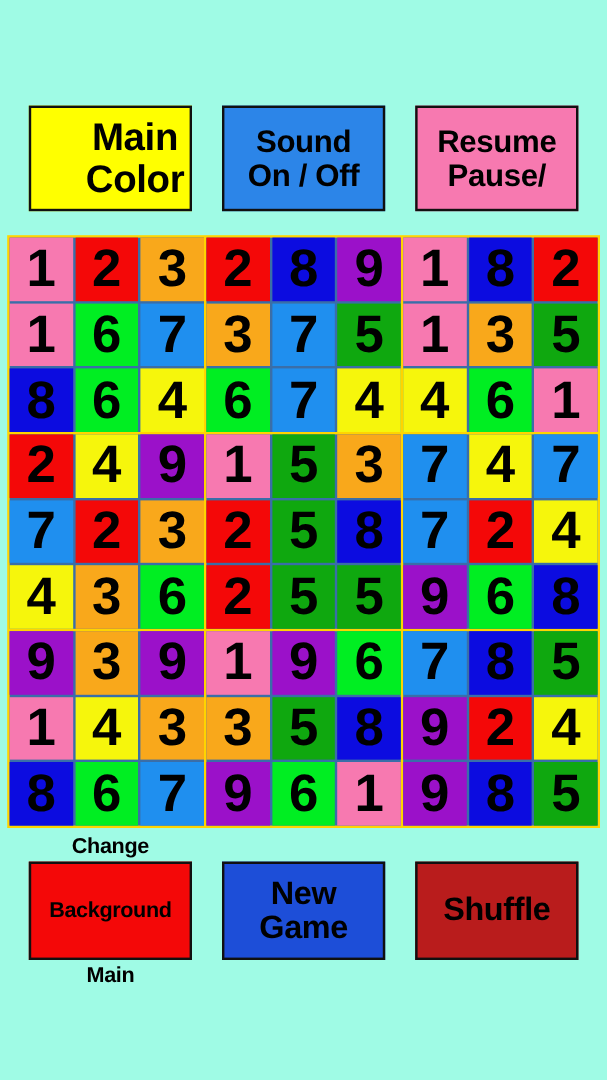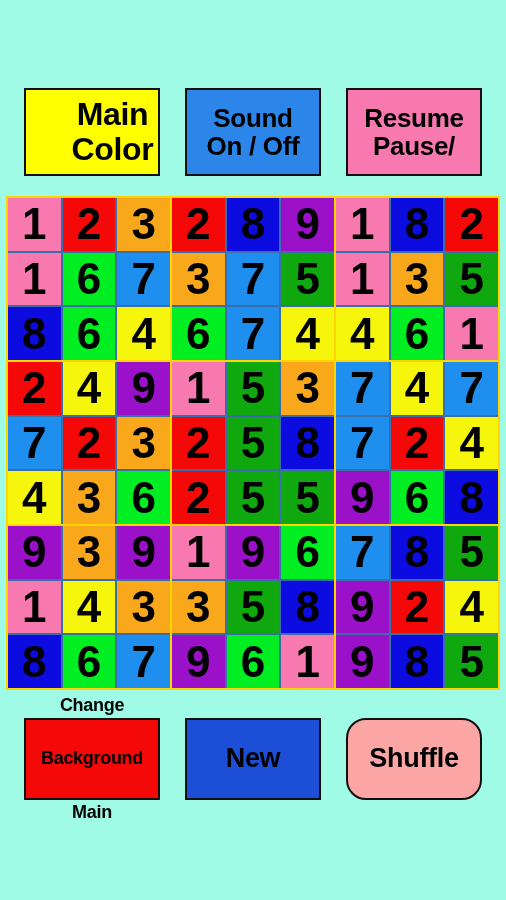--- a/index.html
+++ b/index.html
@@ -91,21 +91,21 @@
     left: 0;
     top: 718px;
     width: 506px;
     height: 86px;
     display: flex;
     justify-content: center;
     gap: 25px;
   }
   .btn-change  { width: 136px; height: 82px; font-size: 18px; background: #f40808; gap: 34px; }
   .btn-newgame { width: 136px; height: 82px; font-size: 27px; background: #1d4ed8; }
-  .btn-shuffle { width: 136px; height: 82px; font-size: 27px; background: #fca5a5; border-radius: 20px; }
+  .btn-shuffle { width: 136px; height: 82px; font-size: 27px; background: #b91c1c; }
 </style>
 </head>
 <body>
 
 <div class="screen">
 
   <div class="top-bar">
     <div class="btn btn-main">
       <span>Main</span>
       <span>Color</span>
@@ -223,19 +223,20 @@
     </div>
 
   <div class="bottom-bar">
     <div class="btn btn-change">
       <span>Change</span>
       <span>Background</span>
       <span>Main</span>
     </div>
     <div class="btn btn-newgame">
       <span>New</span>
+      <span>Game</span>
     </div>
     <div class="btn btn-shuffle">
       <span>Shuffle</span>
     </div>
   </div>
 
 </div>
 
 </body></html>

